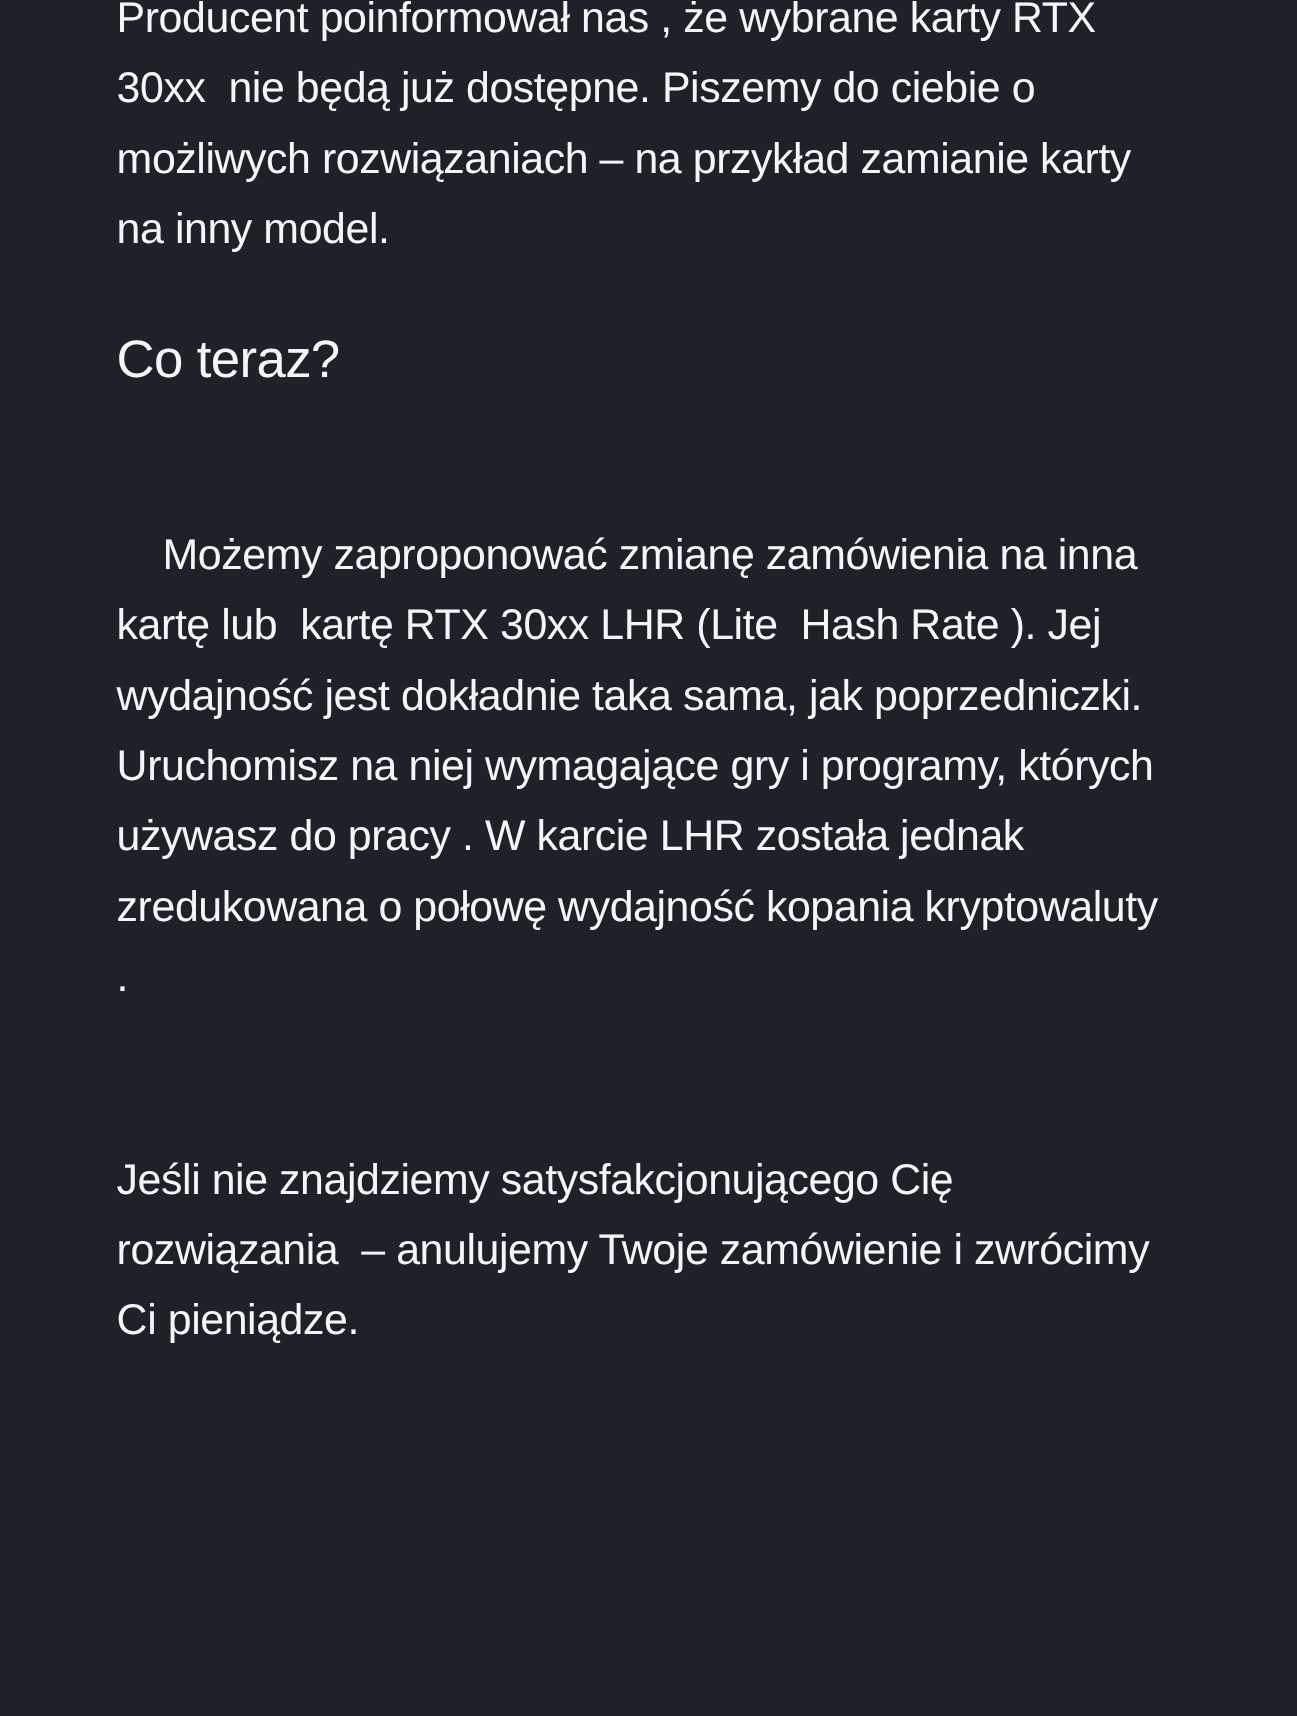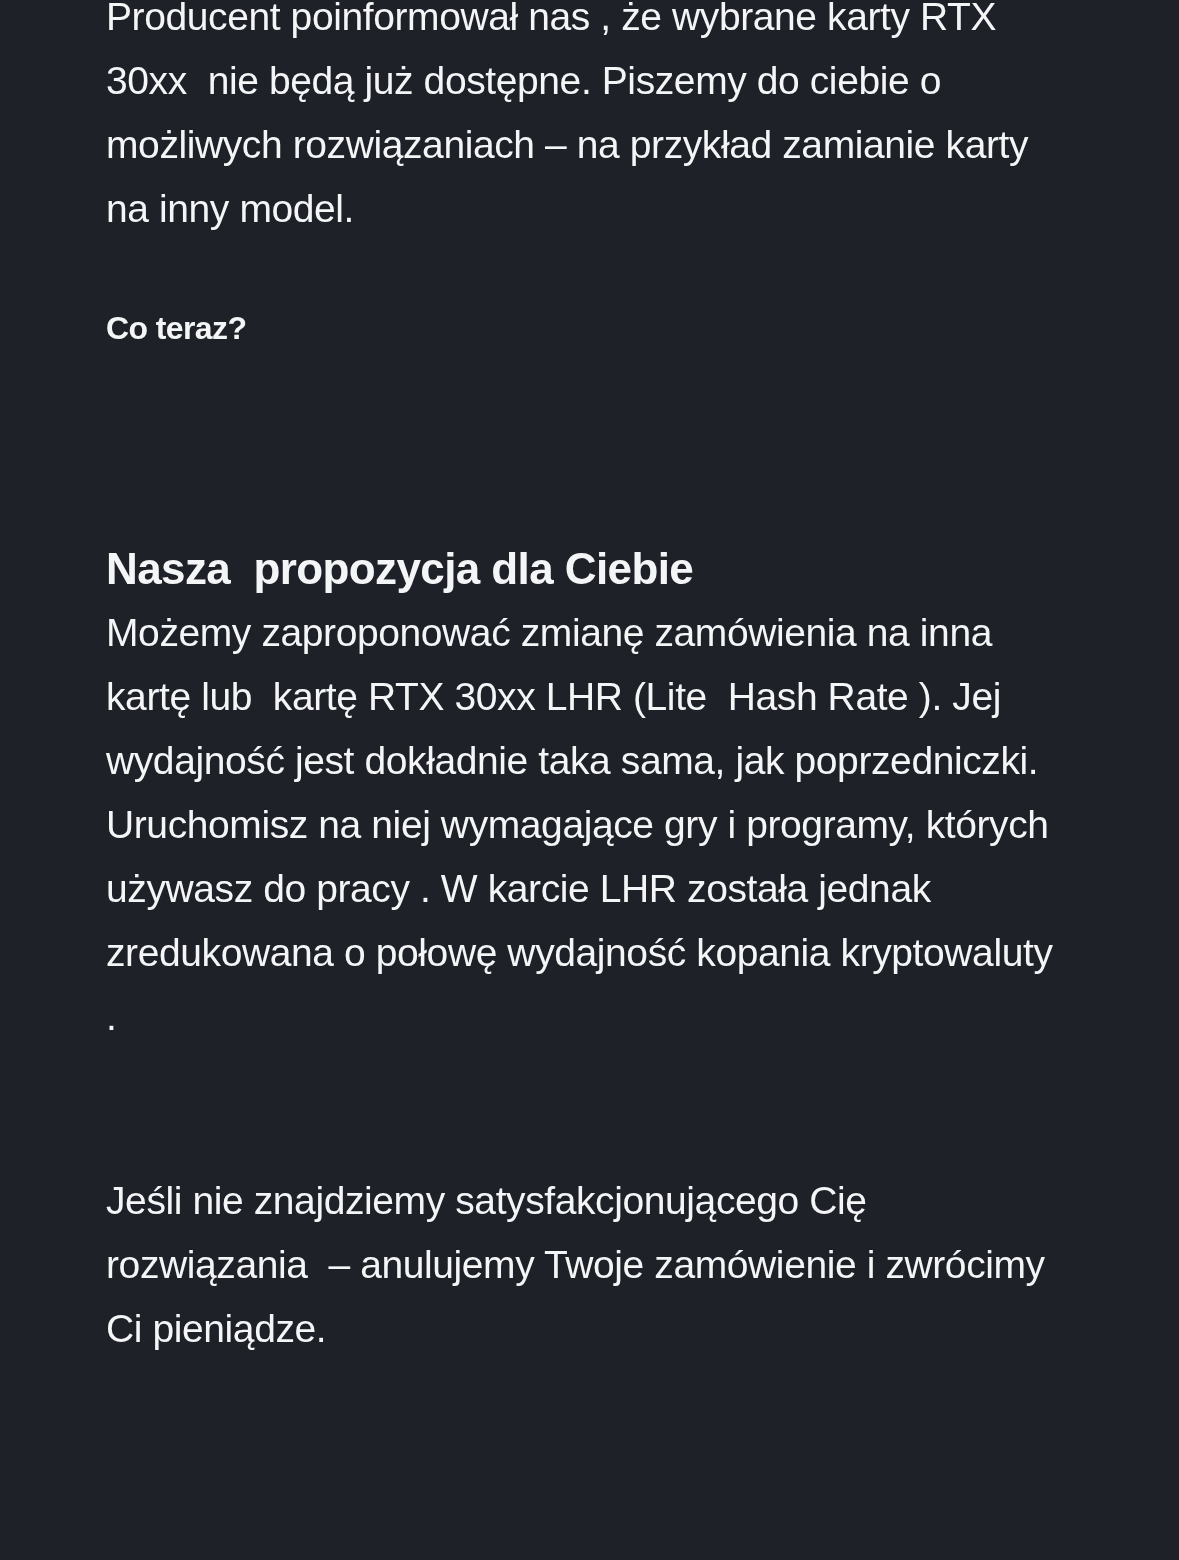--- a/index.html
+++ b/index.html
@@ -26,22 +26,22 @@
     font-size: 39px;
     line-height: 64px;
     letter-spacing: -0.4px;
     font-weight: 400;
     margin: 0;
   }
   .block.first {
     margin-top: -15px;
   }
   .heading {
-    font-weight: 700;
-    font-size: 32px;
+    font-weight: 400;
+    font-size: 48px;
     letter-spacing: -0.6px;
   }
   .gap-a { margin-top: 55px; }
   .gap-b { margin-top: 61px; }
   .gap-c { margin-top: 49px; }
   .gap-d { margin-top: 56px; }
   .heading-inline {
     display: block;
     font-weight: 700;
     font-size: 44px;
@@ -56,21 +56,21 @@
 
   <p class="block first">Producent poinformował nas , że wybrane karty RTX
 30xx  nie będą już dostępne. Piszemy do ciebie o
 możliwych rozwiązaniach – na przykład zamianie karty
 na inny model.</p>
 
   <p class="block heading gap-a">Co teraz?</p>
 
 
   <div class="block gap-c">
-    <span class="heading-inline">Nasza  propozycja dla Ciebie</span><span>Możemy zaproponować zmianę zamówienia na inna
+    <span>Możemy zaproponować zmianę zamówienia na inna
 kartę lub  kartę RTX 30xx LHR (Lite  Hash Rate ). Jej
 wydajność jest dokładnie taka sama, jak poprzedniczki.
 Uruchomisz na niej wymagające gry i programy, których
 używasz do pracy . W karcie LHR została jednak
 zredukowana o połowę wydajność kopania kryptowaluty
 .</span>
   </div>
 
   <p class="block gap-d">Jeśli nie znajdziemy satysfakcjonującego Cię
 rozwiązania  – anulujemy Twoje zamówienie i zwrócimy

